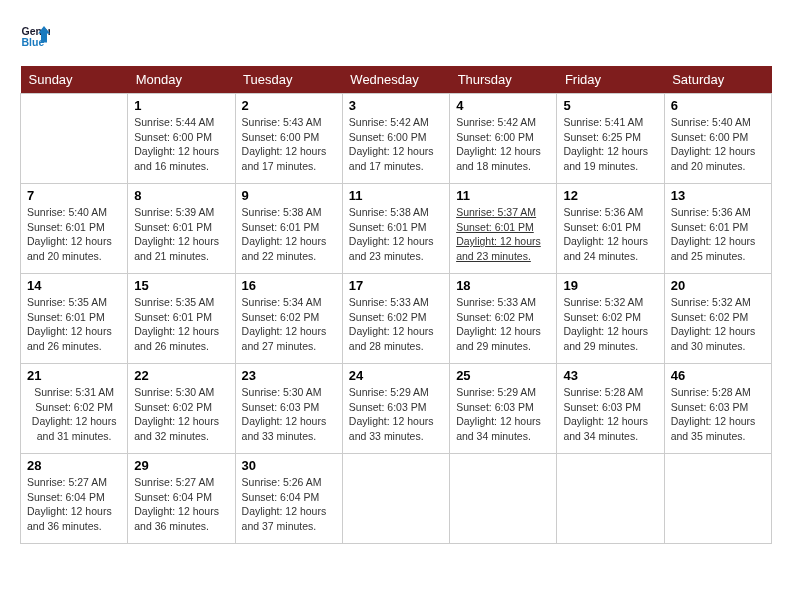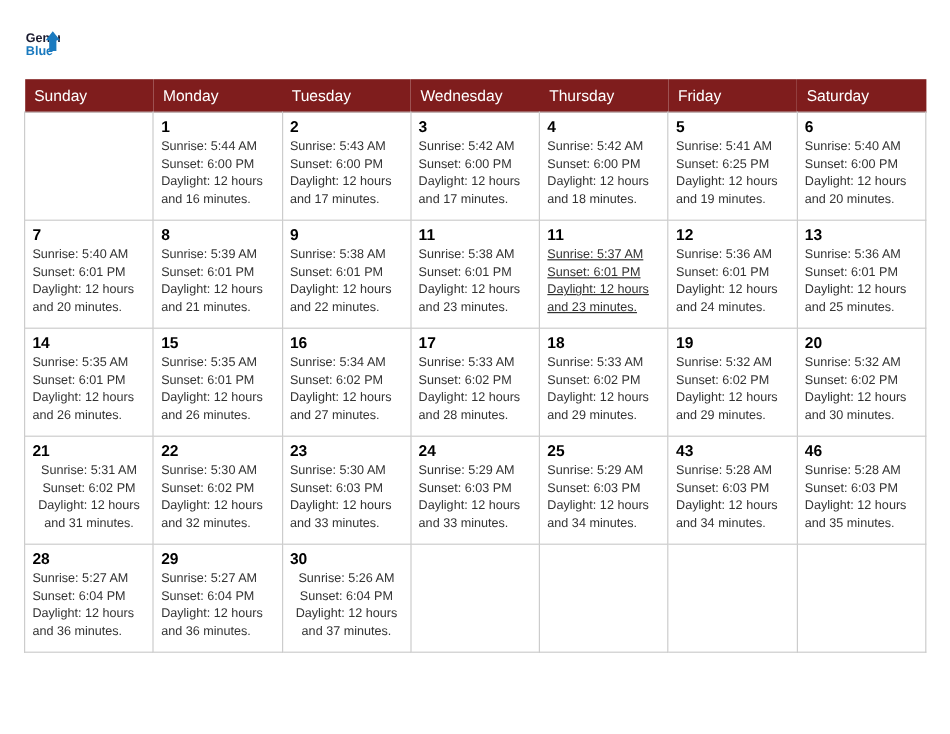--- a/index.html
+++ b/index.html
@@ -314,21 +314,21 @@
         </td>
         <td>
           <div class="cell-number">29</div>
           <div class="cell-content" style="white-space: pre-line;">Sunrise: 5:27 AM
 Sunset: 6:04 PM
 Daylight: 12 hours
 and 36 minutes.</div>
         </td>
         <td>
           <div class="cell-number">30</div>
-          <div class="cell-content" style="white-space: pre-line; text-align: center;">Sunrise: 5:26 AM
+          <div class="cell-content" style="white-space: pre-line;">Sunrise: 5:26 AM
 Sunset: 6:04 PM
 Daylight: 12 hours
 and 37 minutes.</div>
         </td>
         <td class="empty-cell"></td>
         <td class="empty-cell"></td>
         <td class="empty-cell"></td>
         <td class="empty-cell"></td>
       </tr>
     </tbody>

